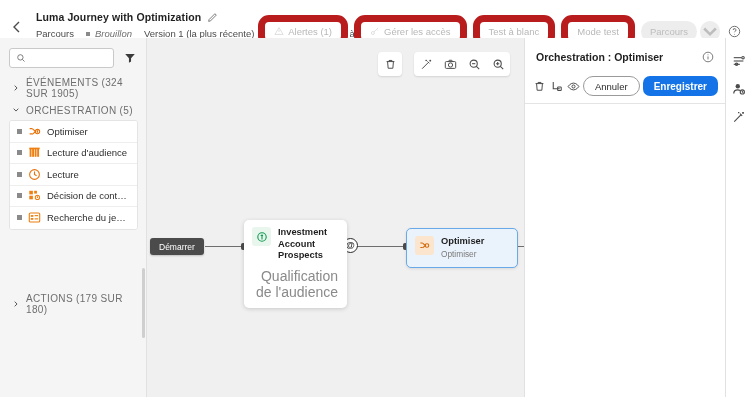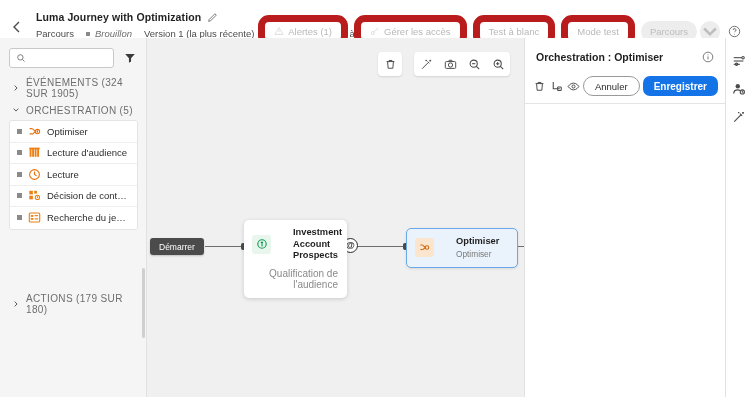--- a/index.html
+++ b/index.html
@@ -68,25 +68,25 @@
 
   .node-start { position:absolute; left:3px; top:200px; height:17px; background:#4b4b4b; color:#fff; border-radius:3px;
      display:flex; align-items:center; padding:0 9px; font-size:8.5px; box-shadow:0 1px 2px rgba(0,0,0,.2); }
   .edge { position:absolute; height:1.5px; background:#6e6e6e; top:207.5px; }
   .port { position:absolute; width:7px; height:7px; border:1.5px solid #4b4b4b; background:#fff; border-radius:1.5px; top:205px; }
   .port.filled { background:#4b4b4b; }
   .at-ic { position:absolute; top:199.5px; width:15px; height:15px; border-radius:50%; border:1.7px solid #2c2c2c; background:#fff;
      display:flex; align-items:center; justify-content:center; font-size:9px; color:#2c2c2c; font-weight:bold; }
 
   .node-card { position:absolute; background:#fff; border-radius:5px; box-shadow:0 1px 4px rgba(0,0,0,.17); padding:7px 9px 8px 8px; }
-  .nc-top { display:flex; gap:22px; align-items:center; }
+  .nc-top { display:flex; gap:7px; align-items:flex-start; }
   .nc-badge { width:19px; height:19px; border-radius:3px; display:flex; align-items:center; justify-content:center; flex:none; }
   .nc-title { font-size:9.3px; font-weight:bold; color:#1f1f1f; line-height:1.25; }
   .nc-sub { font-size:8.3px; color:#7a7a7a; margin-top:1px; }
-  .nc-foot { font-size:10px; color:#8a8a8a; margin-top:6px; text-align:right; }
+  .nc-foot { font-size:14px; color:#8a8a8a; margin-top:6px; text-align:right; }
 
   .node-sel { border:1.4px solid #6aa9e8; background:#eaf2fb; box-shadow:0 1px 3px rgba(0,0,0,.10); }
 
   
   .rpanel { position:absolute; left:524px; top:38px; width:201px; height:359px; background:#fff; border-left:1px solid #e1e1e1; }
   .rp-title { position:absolute; left:11px; top:13px; font-size:10.5px; font-weight:bold; color:#1f1f1f; }
   .rp-info { position:absolute; right:11px; top:13px; width:12px; height:12px; color:#6e6e6e; }
   .rp-actions { position:absolute; left:8px; top:37px; width:185px; display:flex; align-items:center; gap:3px; }
   .rp-ic { width:22px; height:22px; display:flex; align-items:center; justify-content:center; color:#4b4b4b; }
   .rp-ic svg { width:13px; height:13px; }

